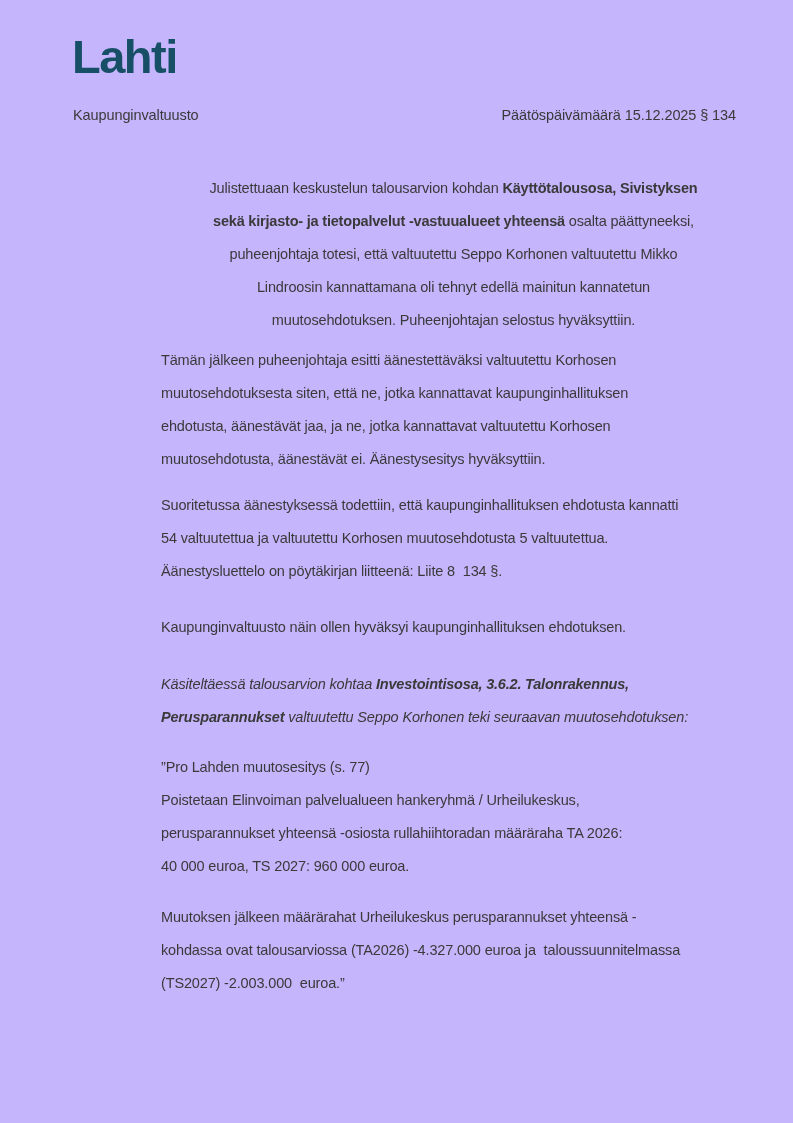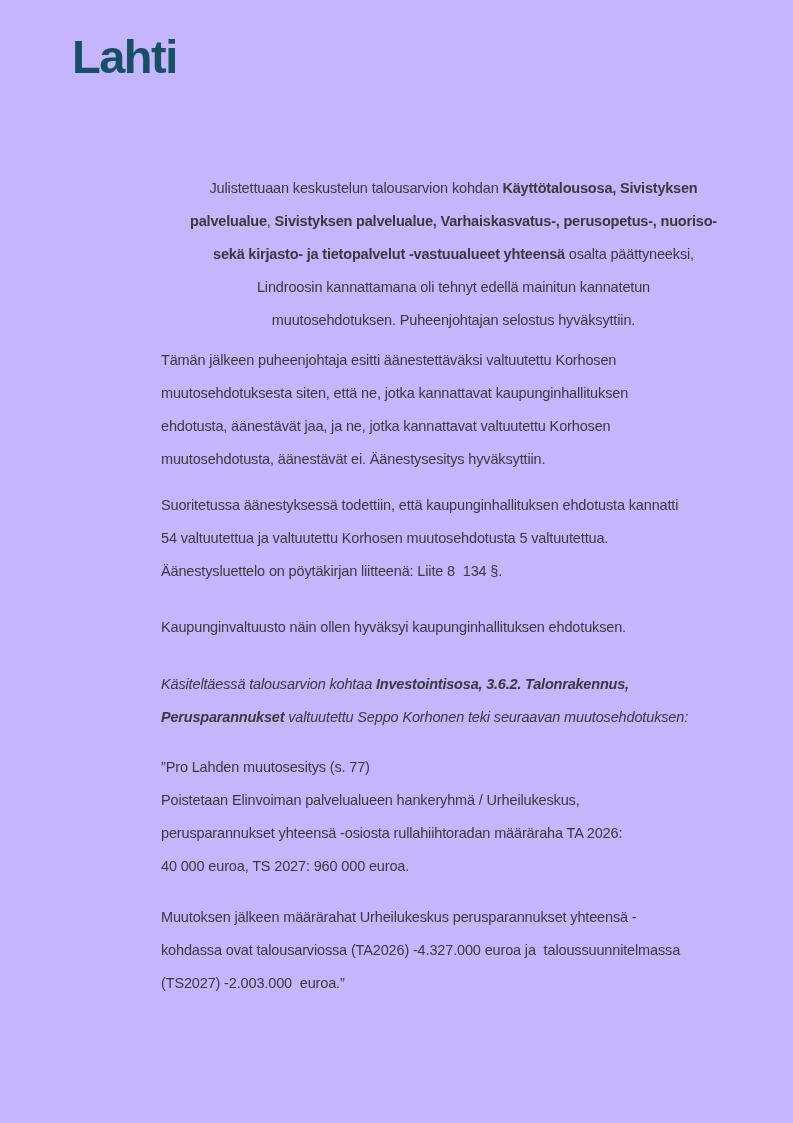--- a/index.html
+++ b/index.html
@@ -54,25 +54,29 @@
     line-height: 33px;
     white-space: pre;
   }
   .seg.bold { font-weight: 700; letter-spacing: -0.2px; }
 </style>
 </head>
 <body>
 
 <div class="page">
   <div class="logo">Lahti</div>
+  <div class="header-row">
+    <span>Kaupunginvaltuusto</span>
+    <span>Päätöspäivämäärä 15.12.2025 § 134</span>
+  </div>
   <div class="doc-body" id="doc-body">
       <p class="para">
         <span class="line"><span class="seg">Julistettuaan keskustelun talousarvion kohdan </span><span class="seg bold">Käyttötalousosa, Sivistyksen</span></span>
-        <span class="line"><span class="seg bold">palvelualue</span><span class="seg">, </span><span class="seg bold">Sivistyksen palvelualue, Varhaiskasvatus-, perusopetus-, nuoriso-</span></span>
         <span class="line"><span class="seg bold">sekä kirjasto- ja tietopalvelut -vastuualueet yhteensä</span><span class="seg"> osalta päättyneeksi,</span></span>
+        <span class="line"><span class="seg">puheenjohtaja totesi, että valtuutettu Seppo Korhonen valtuutettu Mikko</span></span>
         <span class="line"><span class="seg">Lindroosin kannattamana oli tehnyt edellä mainitun kannatetun</span></span>
         <span class="line"><span class="seg">muutosehdotuksen. Puheenjohtajan selostus hyväksyttiin.</span></span>
       </p>
       <p class="para">
         <span class="line"><span class="seg">Tämän jälkeen puheenjohtaja esitti äänestettäväksi valtuutettu Korhosen</span></span>
         <span class="line"><span class="seg">muutosehdotuksesta siten, että ne, jotka kannattavat kaupunginhallituksen</span></span>
         <span class="line"><span class="seg">ehdotusta, äänestävät jaa, ja ne, jotka kannattavat valtuutettu Korhosen</span></span>
         <span class="line"><span class="seg">muutosehdotusta, äänestävät ei. Äänestysesitys hyväksyttiin.</span></span>
       </p>
       <p class="para">

